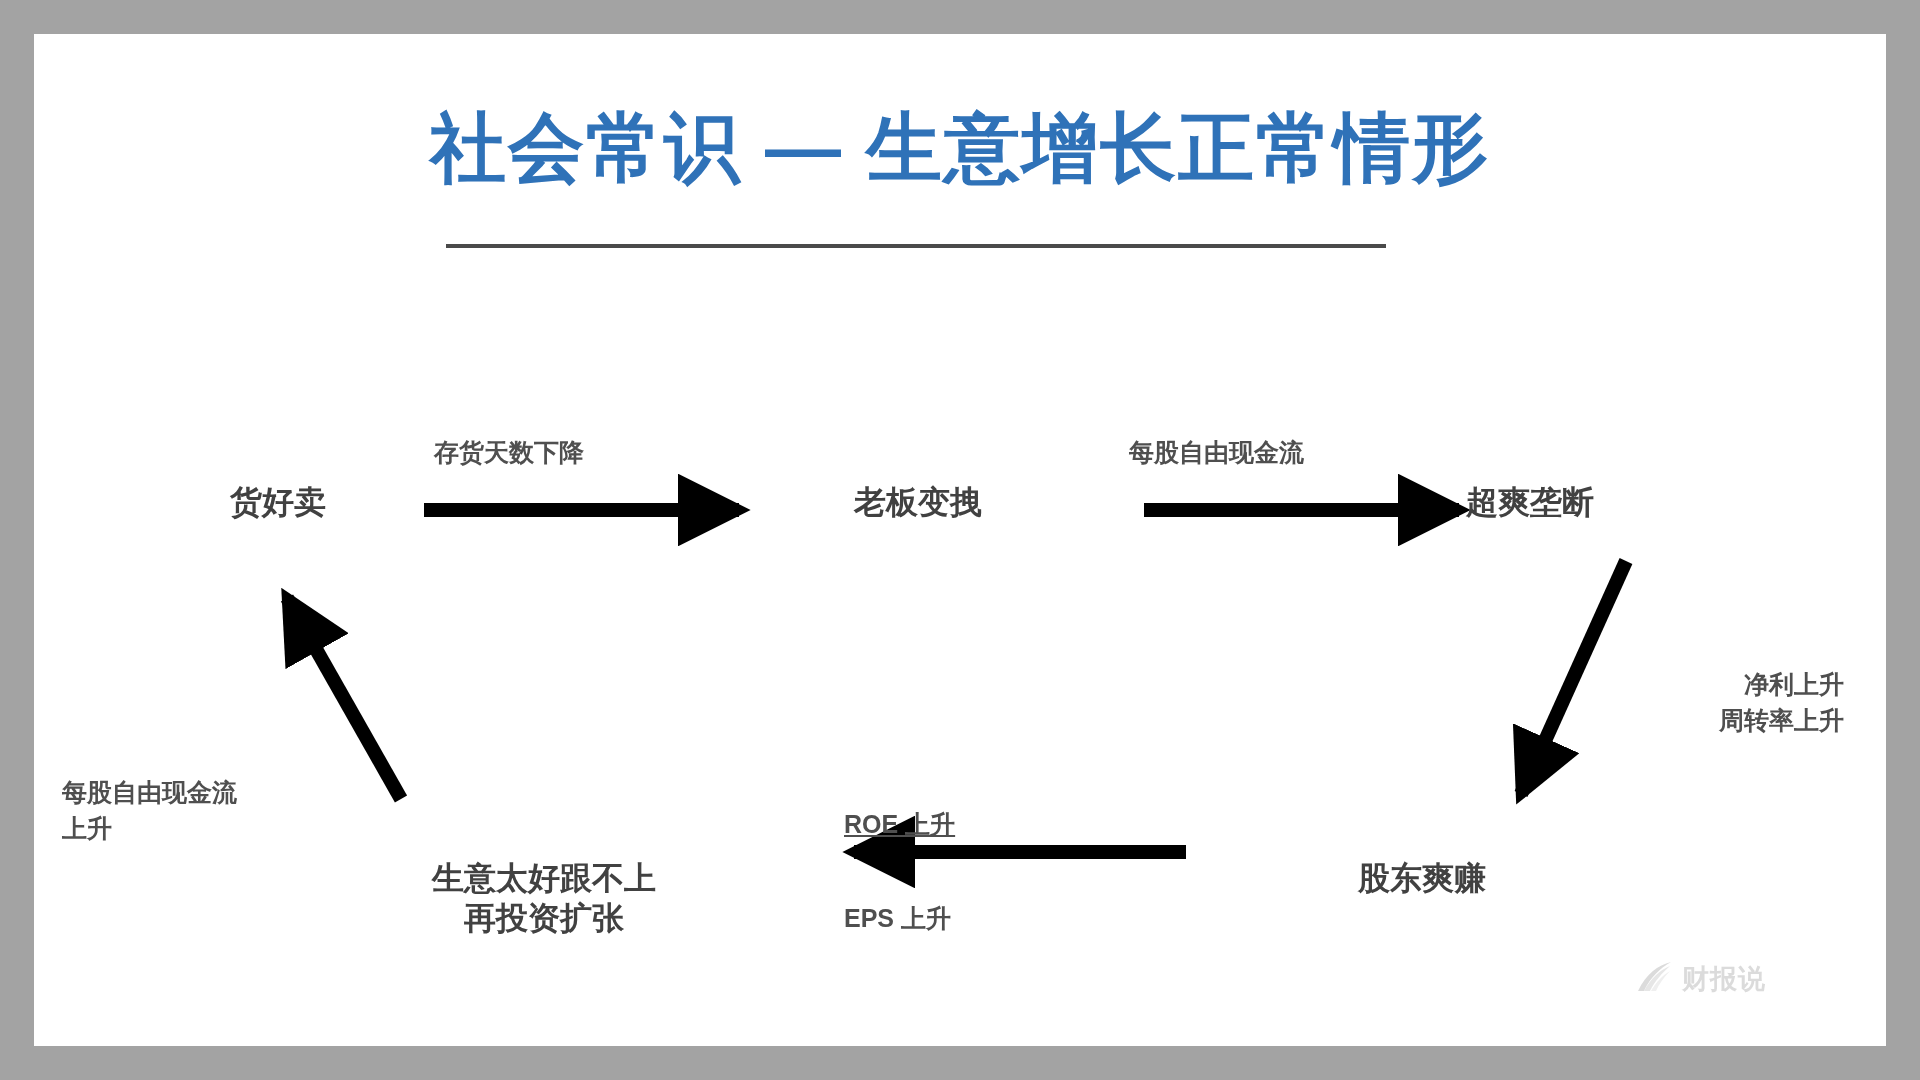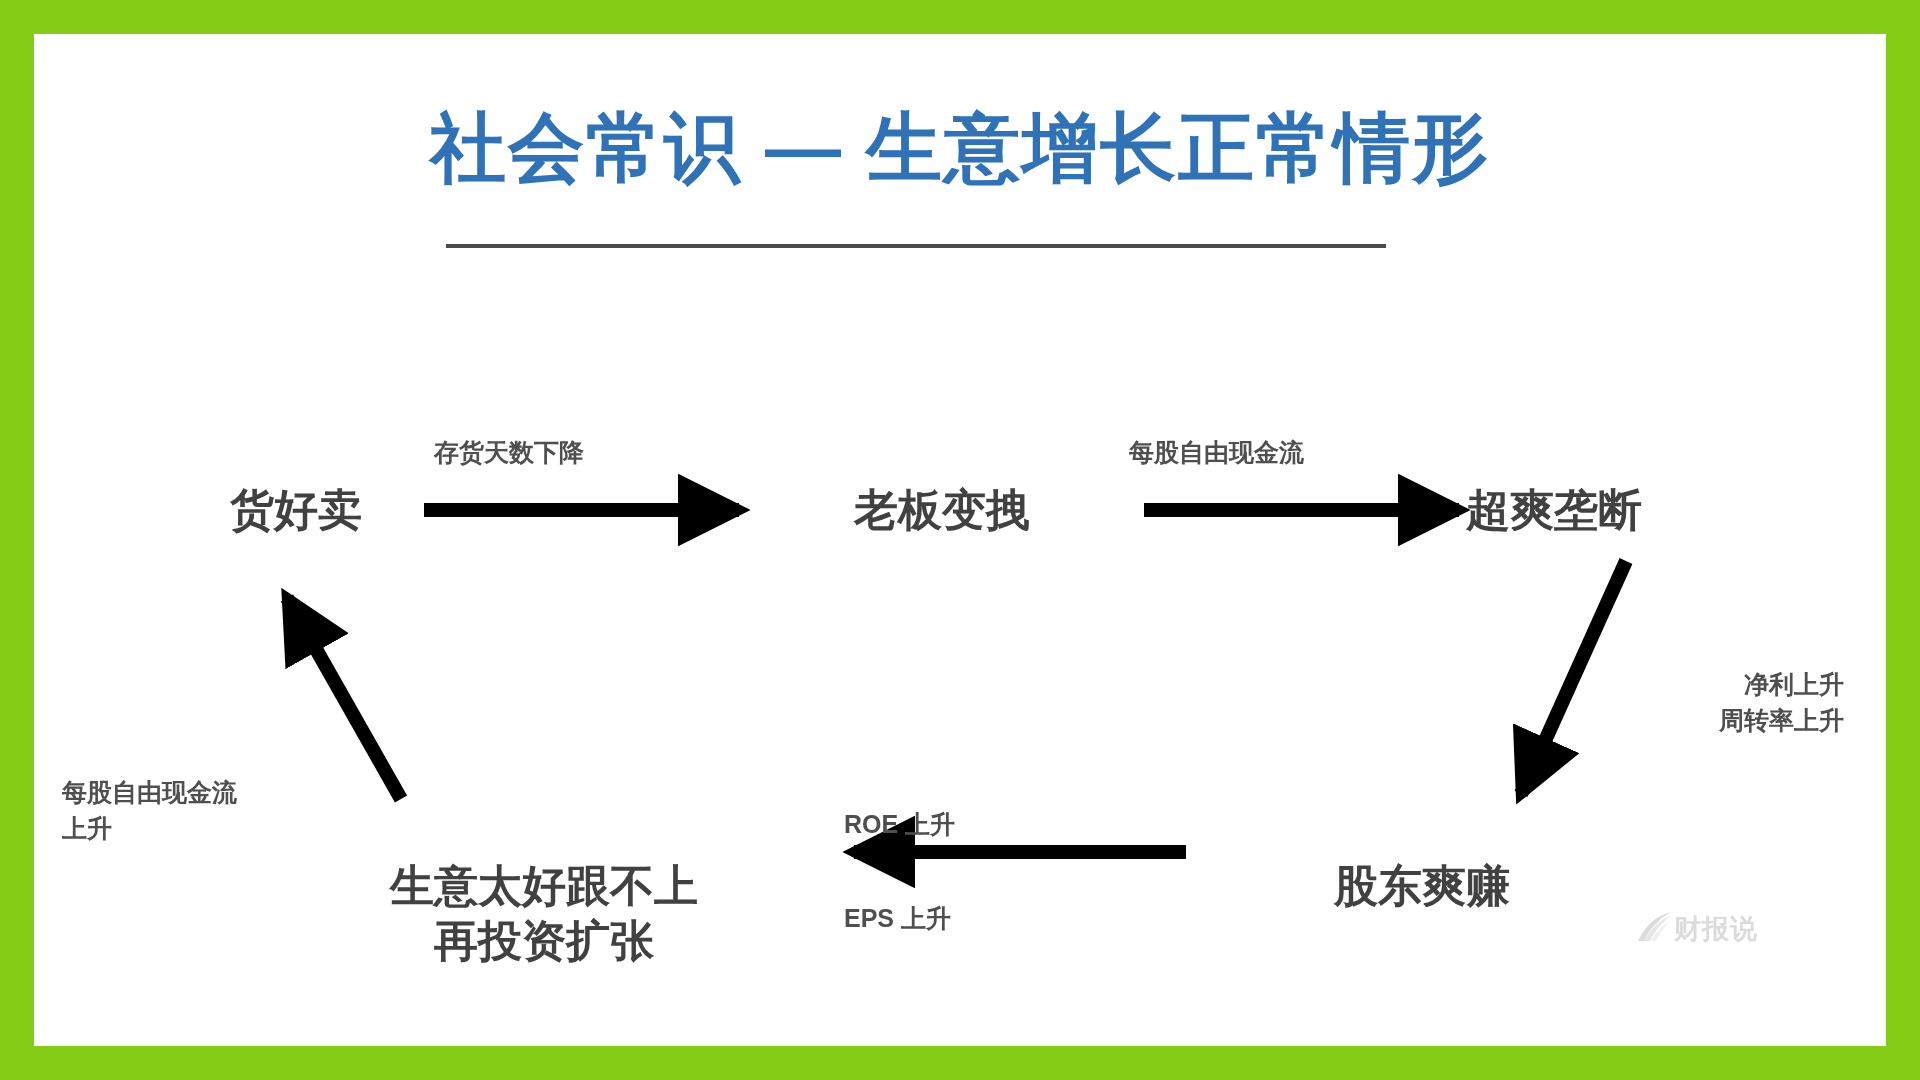--- a/index.html
+++ b/index.html
@@ -12,21 +12,21 @@
     height: 1080px;
     overflow: hidden;
     font-family: "Liberation Sans", "DejaVu Sans", sans-serif;
   }
 
   
   #slide-frame {
     position: relative;
     width: 1920px;
     height: 1080px;
-    background: #84cc16;
+    background: #a3a3a3;
     box-sizing: border-box;
   }
   #slide-canvas {
     position: absolute;
     left: 34px;
     top: 34px;
     width: 1852px;
     height: 1012px;
     background: #ffffff;
     overflow: hidden;
@@ -56,21 +56,21 @@
   }
 
   
   .node {
     position: absolute;
     color: #414141;
     font-weight: bold;
     white-space: nowrap;
     line-height: 1.25;
   }
-  .node-lg { font-size: 44px; }
+  .node-lg { font-size: 32px; }
   .node-2line { text-align: center; }
 
   
   .edge-label {
     position: absolute;
     color: #4f4f4f;
     font-weight: bold;
     font-size: 25px;
     white-space: nowrap;
     line-height: 1.45;
@@ -85,23 +85,24 @@
     top: 0;
     width: 1852px;
     height: 1012px;
     pointer-events: none;
   }
 
   
   #watermark {
     position: absolute;
     left: 1600px;
-    top: 876px;
+    top: 926px;
     display: flex;
     align-items: center;
+    gap: 8px;
     opacity: 0.85;
   }
   #watermark-text {
     font-size: 27px;
     font-weight: bold;
     color: #d5d5d5;
     letter-spacing: 1px;
   }
 </style>
 </head>
@@ -148,21 +149,21 @@
 
     <div class="edge-label center" style="left:400px; top:400px; width:290px;">存货天数下降</div>
 
     <div class="edge-label center" style="left:1095px; top:400px; width:345px;">每股自由现金流</div>
 
     <div class="edge-label right" style="left:1460px; top:632px; width:350px;">
       <div>净利上升</div>
       <div>周转率上升</div>
     </div>
 
-    <div class="edge-label center" style="left:810px; top:772px; width:340px;">ROE 上升</div>
+    <div class="edge-label center" style="left:810px; top:772px; width:340px;text-decoration:underline;">ROE 上升</div>
 
     <div class="edge-label center" style="left:810px; top:866px; width:340px;">EPS 上升</div>
 
     <div class="edge-label center" style="left:28px; top:740px; width:300px;">
       <div>每股自由现金流</div>
       <div>上升</div>
     </div>
 
     <div id="watermark">
       <span>

